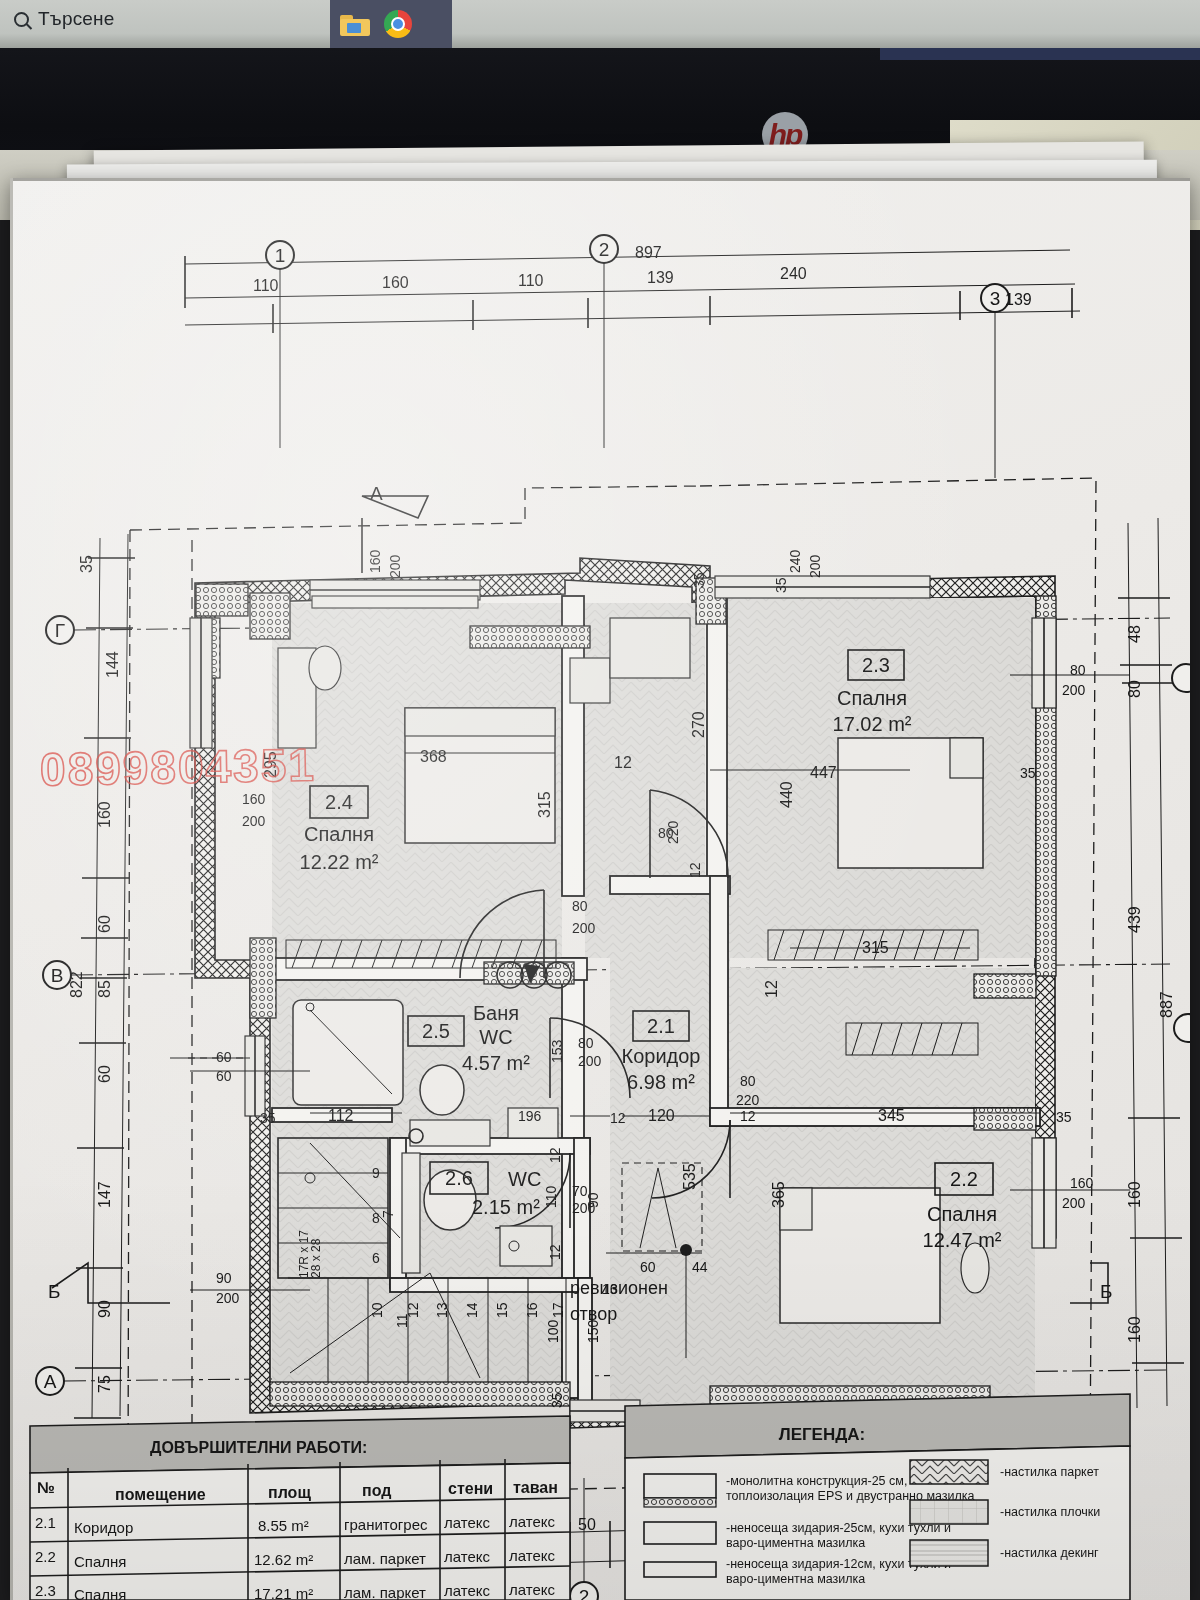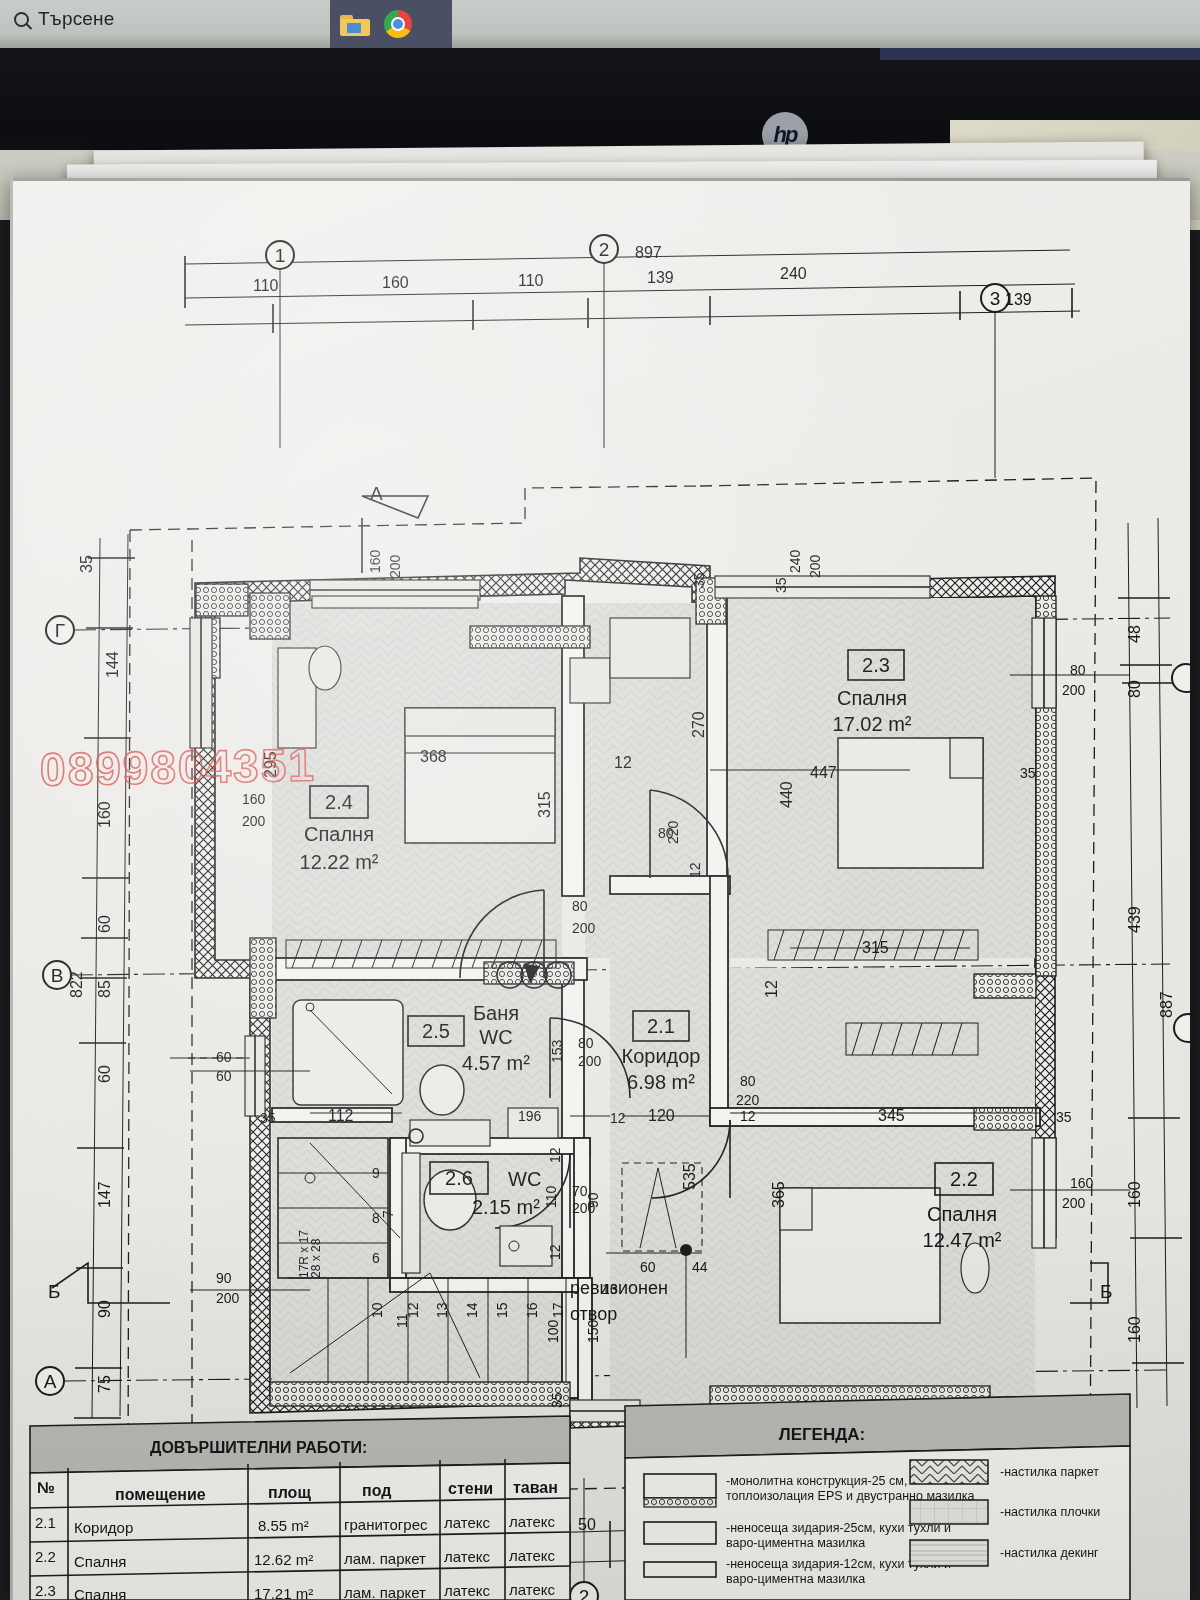--- a/index.html
+++ b/index.html
@@ -37,21 +37,21 @@
     background:#4a90e2; border:2px solid #fff; box-sizing:border-box;}
 
   .bezel-dark {
     position: absolute; left:0; top:48px; width:1200px; height:170px;
     background: linear-gradient(180deg,#14151a 0%, #0d0e12 45%, #101116 100%);
   }
   .bezel-blueedge { position:absolute; left:880px; top:48px; width:320px; height:12px; background:#2a3352; }
   .hp-logo {
     position:absolute; left:762px; top:112px; width:46px;height:46px;border-radius:50%;
     background:#9aa0a6; display:flex;align-items:center;justify-content:center;
-    color:#0f172a; font-style:italic; font-weight:bold; font-size:22px; letter-spacing:-2px;
+    color:#7f1d1d; font-style:italic; font-weight:bold; font-size:30px; letter-spacing:-2px;
     font-family:"Liberation Sans",sans-serif;
   }
   .laptop-lip { position:absolute; left:0; top:150px; width:1200px; height:70px;
     background: linear-gradient(180deg,#cfcec4 0%, #bab9ad 100%); }
   .vent { position:absolute; left:1055px; top:178px; width:120px; height:11px;
     background:#1b1c20; border-radius:3px; opacity:.75;}
   .desk-right { position:absolute; left:950px; top:120px; width:250px; height:110px;
     background: linear-gradient(135deg,#dedcc9 0%, #cfcdb8 100%); }
 
   

